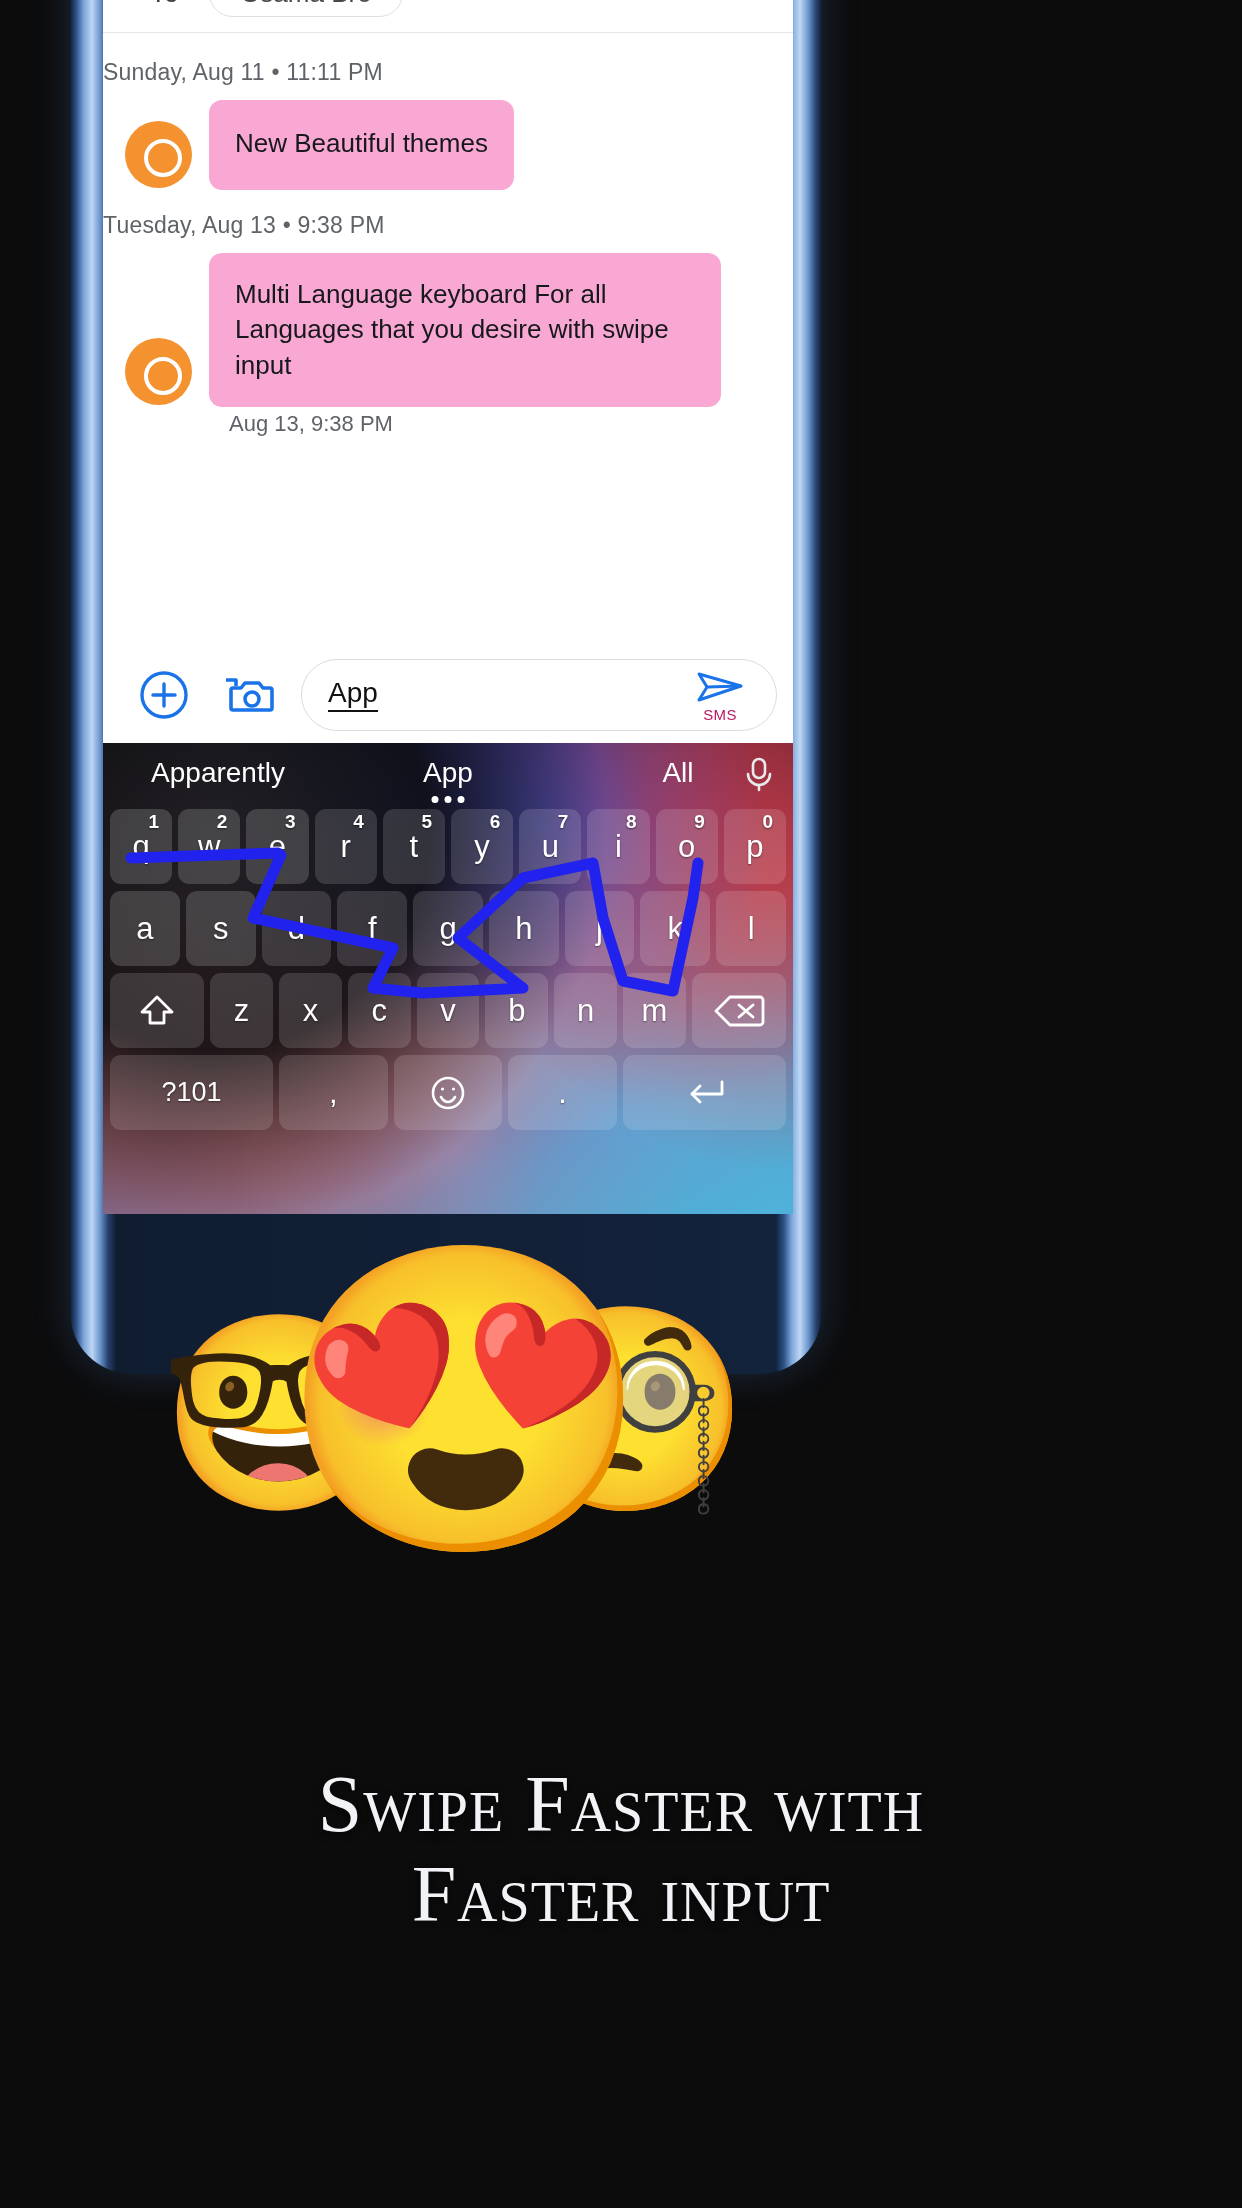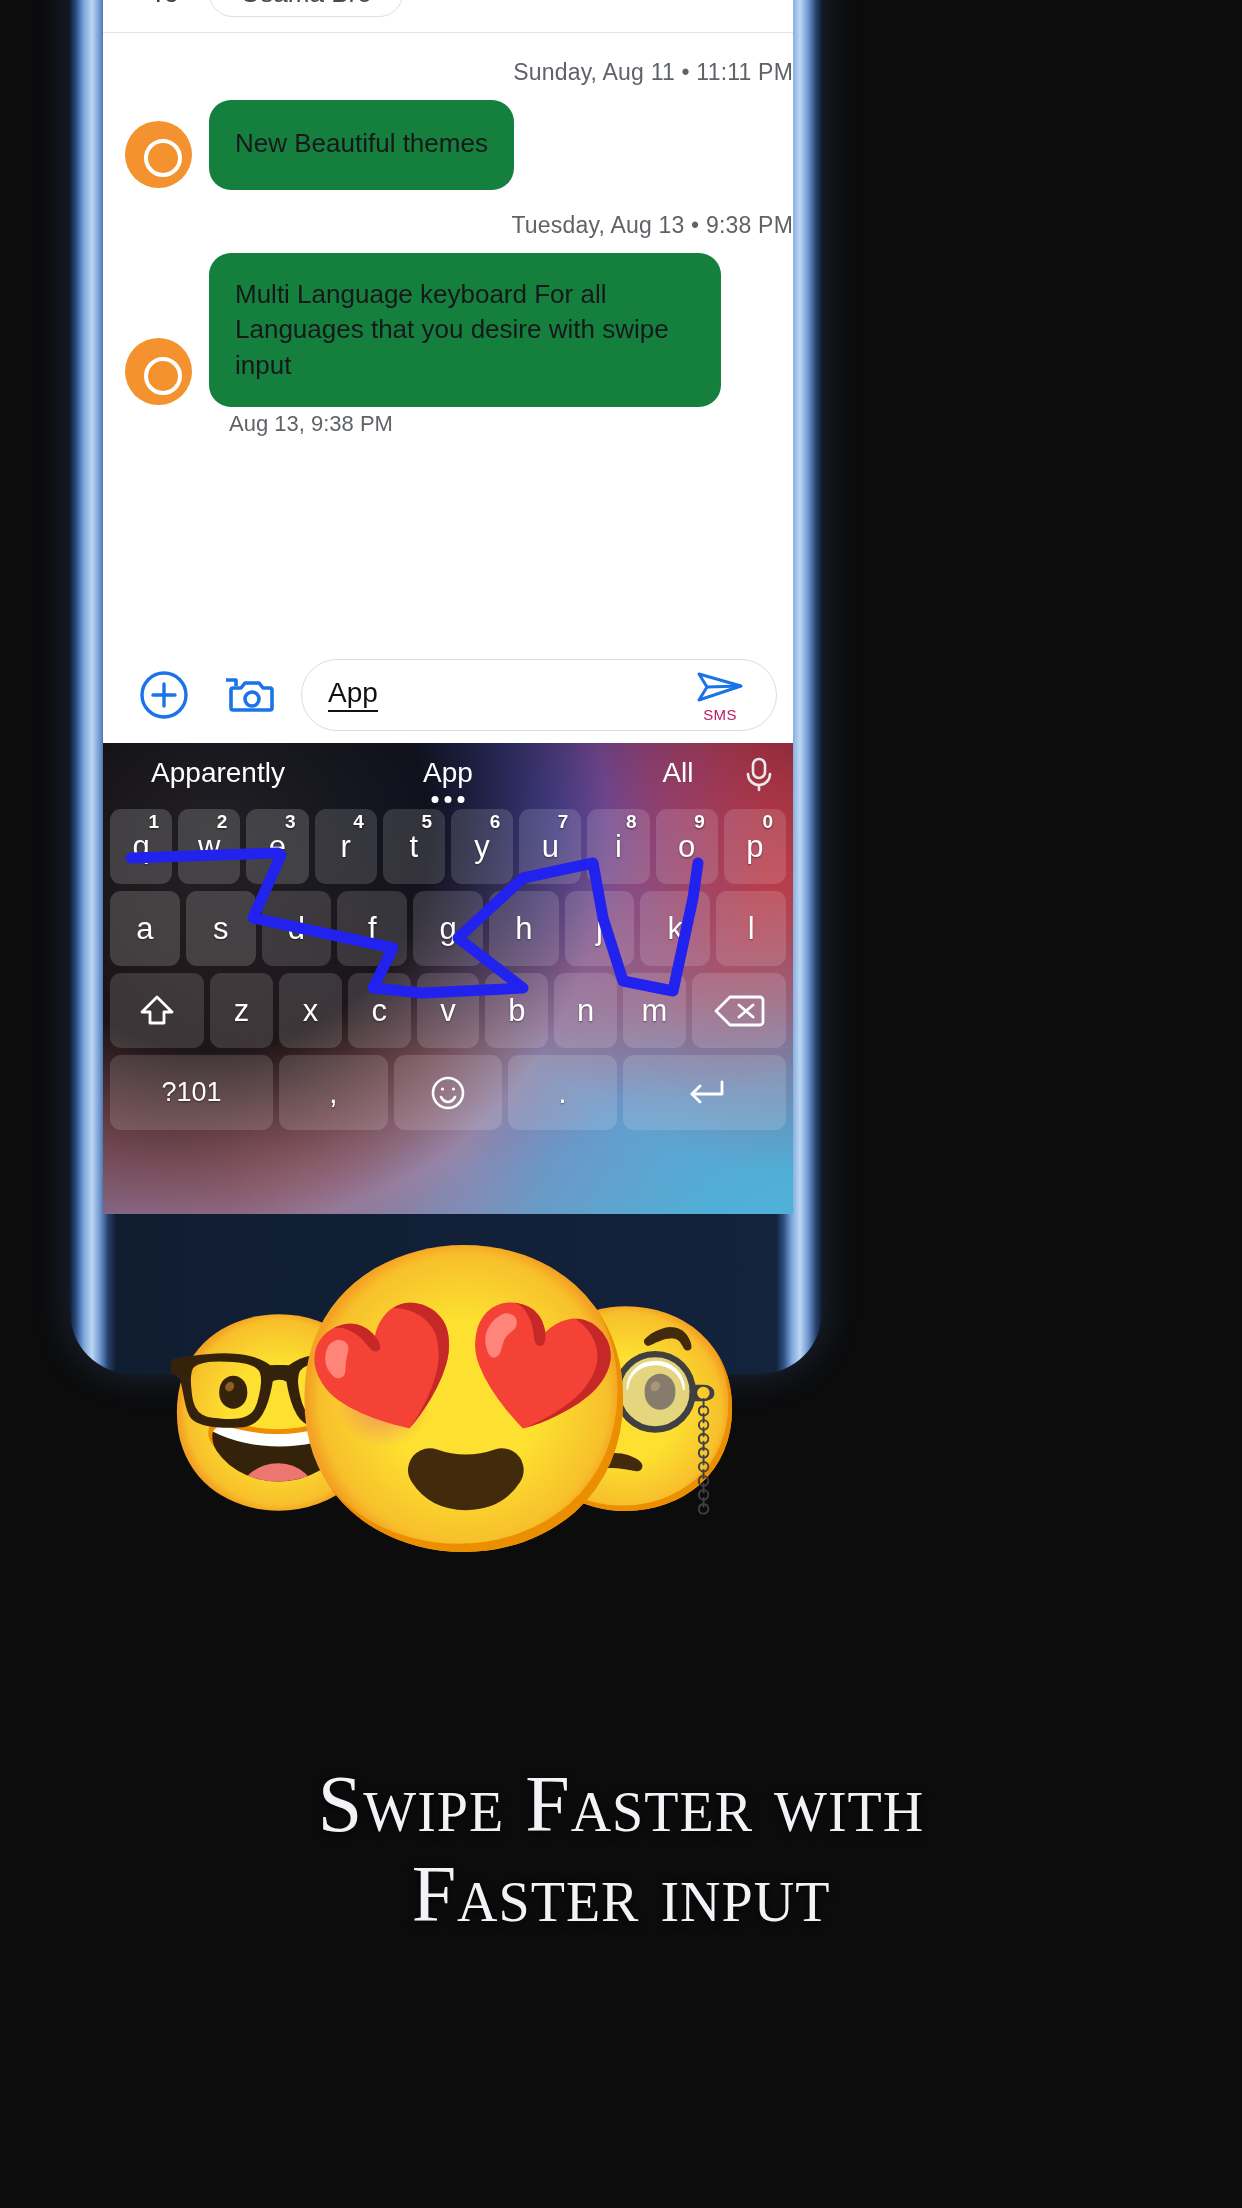--- a/index.html
+++ b/index.html
@@ -76,21 +76,21 @@
 
   
   #conversation {
     position: relative;
     background: #fff;
     padding-top: 4px;
     height: 614px;
   }
 
   .day-divider {
-    text-align: right;
+    text-align: left;
     font-size: 23px;
     color: #5f6368;
     padding: 22px 0 14px 0;
     letter-spacing: .2px;
   }
 
   .msg-row {
     display: flex;
     align-items: flex-end;
     padding: 0 22px 0 22px;
@@ -110,22 +110,22 @@
     content: "";
     position: absolute;
     left: 50%; top: 50%;
     width: 30px; height: 30px;
     margin: -15px 0 0 -15px;
     border: 4px solid #ffffff;
     border-radius: 50%;
   }
 
   .bubble {
-    background: #15803d;
-    border-radius: 22px;
+    background: #f9a8d4;
+    border-radius: 13px;
     padding: 24px 26px;
     max-width: 512px;
     font-size: 26px;
     line-height: 1.37;
     color: #16181b;
   }
   .bubble.tall { padding: 26px 26px 28px 26px; }
 
   .msg-stamp {
     font-size: 22px;

